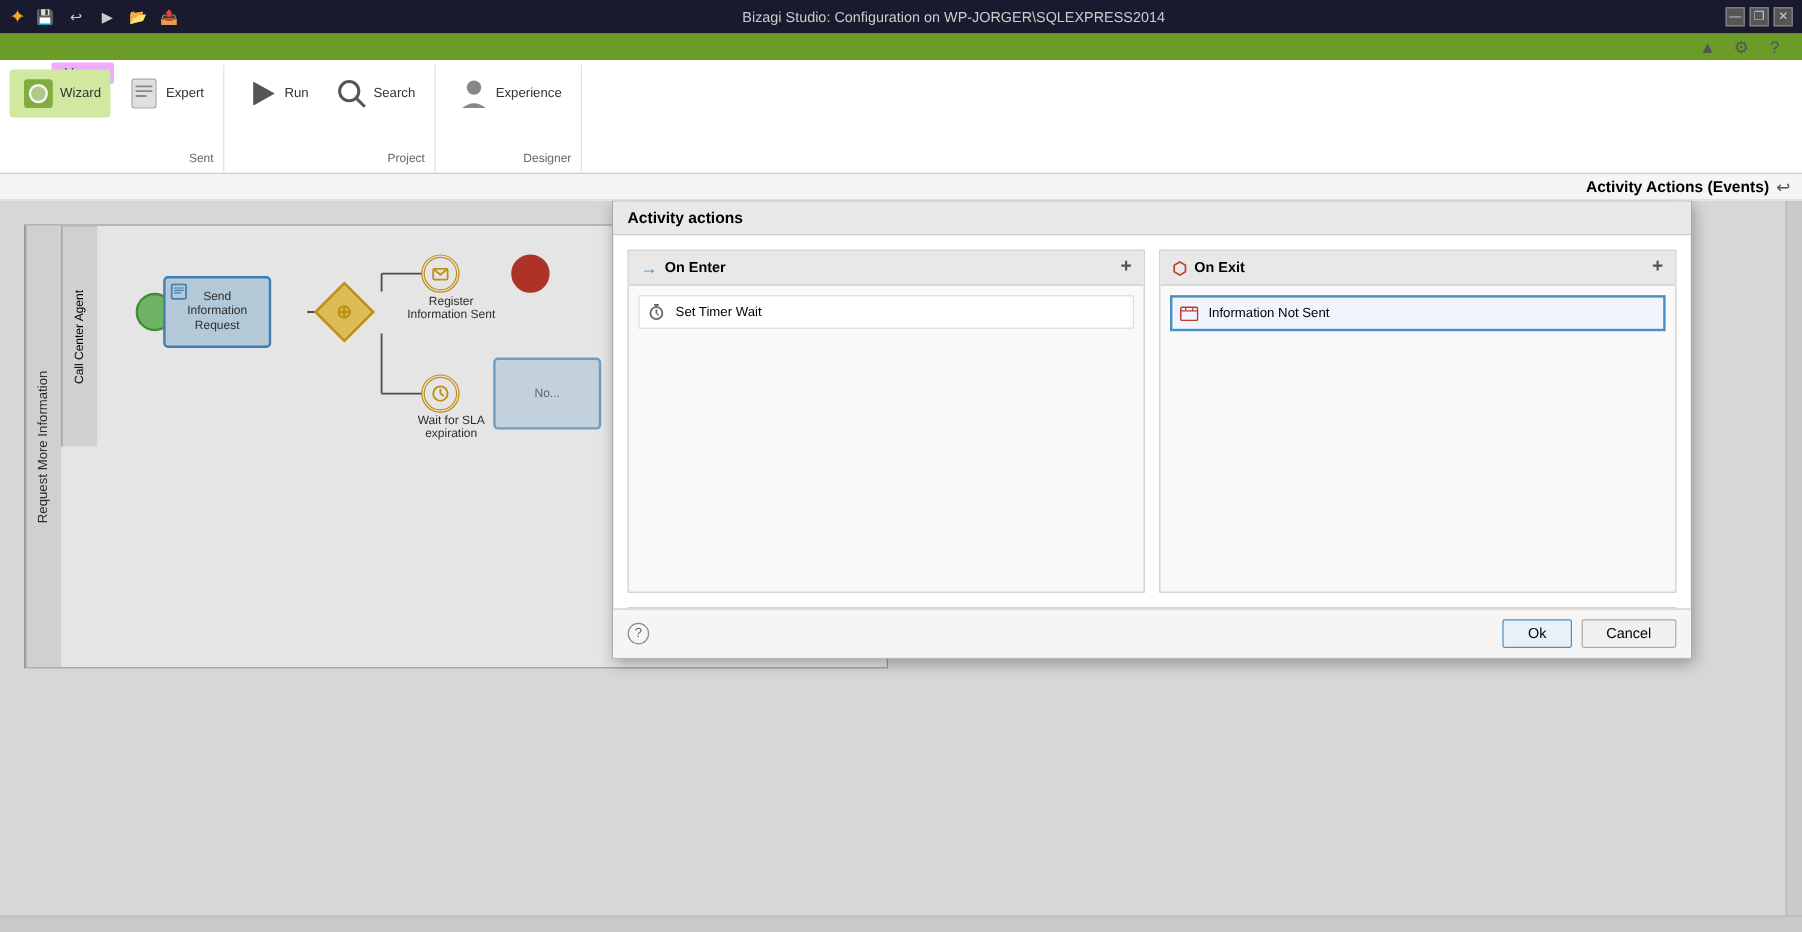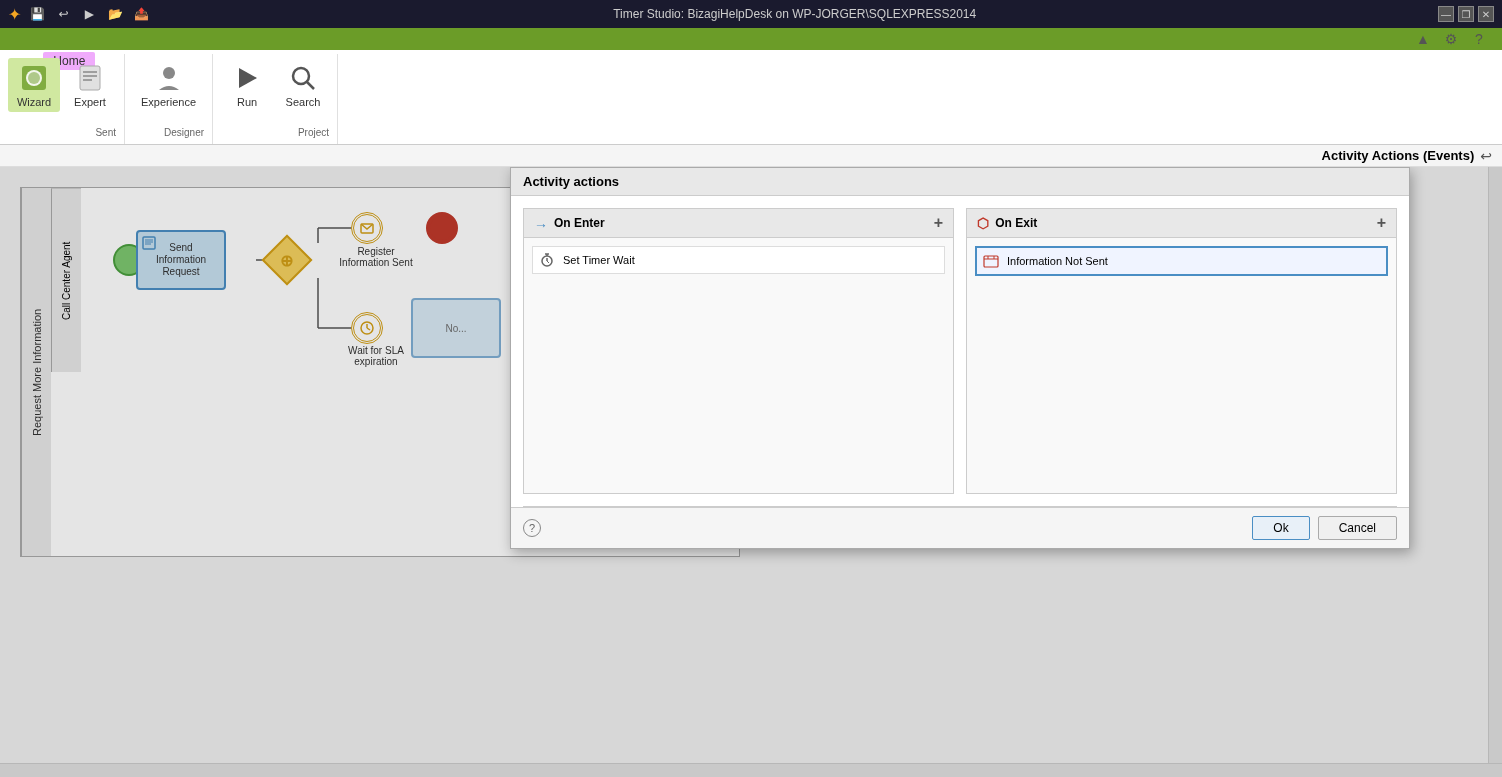--- a/index.html
+++ b/index.html
@@ -62,21 +62,21 @@
       align-items: flex-start;
     }
     .ribbon-group-label {
       font-size: 10px;
       color: #666;
       padding: 2px 0;
       align-self: flex-end;
     }
     .ribbon-btn {
       display: flex;
-      flex-direction: column;
+      flex-direction: row;
       align-items: center;
       padding: 4px 8px;
       cursor: pointer;
       border-radius: 3px;
       min-width: 52px;
       gap: 2px;
     }
     .ribbon-btn.active { background: #d0e8a0; }
     .ribbon-icon { width: 32px; height: 32px; display: flex; align-items: center; justify-content: center; font-size: 22px; }
     .ribbon-label { font-size: 11px; color: #333; text-align: center; }
@@ -342,21 +342,21 @@
 <div class="title-bar">
   <div class="title-bar-left">
     <span class="biz-star">✦</span>
 
     <span class="qa-btn">💾</span>
     <span class="qa-btn">↩</span>
     <span class="qa-btn">▶</span>
     <span class="qa-btn">📂</span>
     <span class="qa-btn">📤</span>
   </div>
-  <span>Timer Studio: BizagiHelpDesk on WP-JORGER\SQLEXPRESS2014</span>
+  <span>Bizagi Studio: Configuration on WP-JORGER\SQLEXPRESS2014</span>
   <div class="title-bar-controls">
     <div class="title-bar-btn">—</div>
     <div class="title-bar-btn">❐</div>
     <div class="title-bar-btn">✕</div>
   </div>
 </div>
 
 <div class="menu-bar">
   <span class="menu-item">File</span>
   <span class="menu-item active">Home</span>
@@ -397,51 +397,51 @@
       </div>
     </div>
     <div class="ribbon-group-label">Sent</div>
   </div>
 
   <div class="ribbon-group">
     <div class="ribbon-group-items">
       <div class="ribbon-btn">
         <div class="ribbon-icon">
           <svg width="32" height="32" viewBox="0 0 32 32">
-            <circle cx="16" cy="11" r="6" fill="#888"></circle>
-            <path d="M6 28 Q16 20 26 28" fill="#888"></path>
-          </svg>
-        </div>
-        <span class="ribbon-label">Experience</span>
+            <polygon points="8,6 26,16 8,26" fill="#555"></polygon>
+          </svg>
+        </div>
+        <span class="ribbon-label">Run</span>
+      </div>
+      <div class="ribbon-btn">
+        <div class="ribbon-icon">
+          <svg width="32" height="32" viewBox="0 0 32 32">
+            <circle cx="14" cy="14" r="8" fill="none" stroke="#555" stroke-width="2.5"></circle>
+            <line x1="20" y1="20" x2="27" y2="27" stroke="#555" stroke-width="2.5"></line>
+          </svg>
+        </div>
+        <span class="ribbon-label">Search</span>
       </div>
     </div>
-    <div class="ribbon-group-label">Designer</div>
+    <div class="ribbon-group-label">Project</div>
   </div>
 
   <div class="ribbon-group">
     <div class="ribbon-group-items">
       <div class="ribbon-btn">
         <div class="ribbon-icon">
           <svg width="32" height="32" viewBox="0 0 32 32">
-            <polygon points="8,6 26,16 8,26" fill="#555"></polygon>
-          </svg>
-        </div>
-        <span class="ribbon-label">Run</span>
-      </div>
-      <div class="ribbon-btn">
-        <div class="ribbon-icon">
-          <svg width="32" height="32" viewBox="0 0 32 32">
-            <circle cx="14" cy="14" r="8" fill="none" stroke="#555" stroke-width="2.5"></circle>
-            <line x1="20" y1="20" x2="27" y2="27" stroke="#555" stroke-width="2.5"></line>
-          </svg>
-        </div>
-        <span class="ribbon-label">Search</span>
+            <circle cx="16" cy="11" r="6" fill="#888"></circle>
+            <path d="M6 28 Q16 20 26 28" fill="#888"></path>
+          </svg>
+        </div>
+        <span class="ribbon-label">Experience</span>
       </div>
     </div>
-    <div class="ribbon-group-label">Project</div>
+    <div class="ribbon-group-label">Designer</div>
   </div>
 </div>
 
 <div class="breadcrumb-bar">
   <div></div>
   <div class="breadcrumb-right">
     <span class="breadcrumb-title">Activity Actions (Events)</span>
     <span style="font-size:14px; cursor:pointer; color:#555;">↩</span>
   </div>
 </div>

